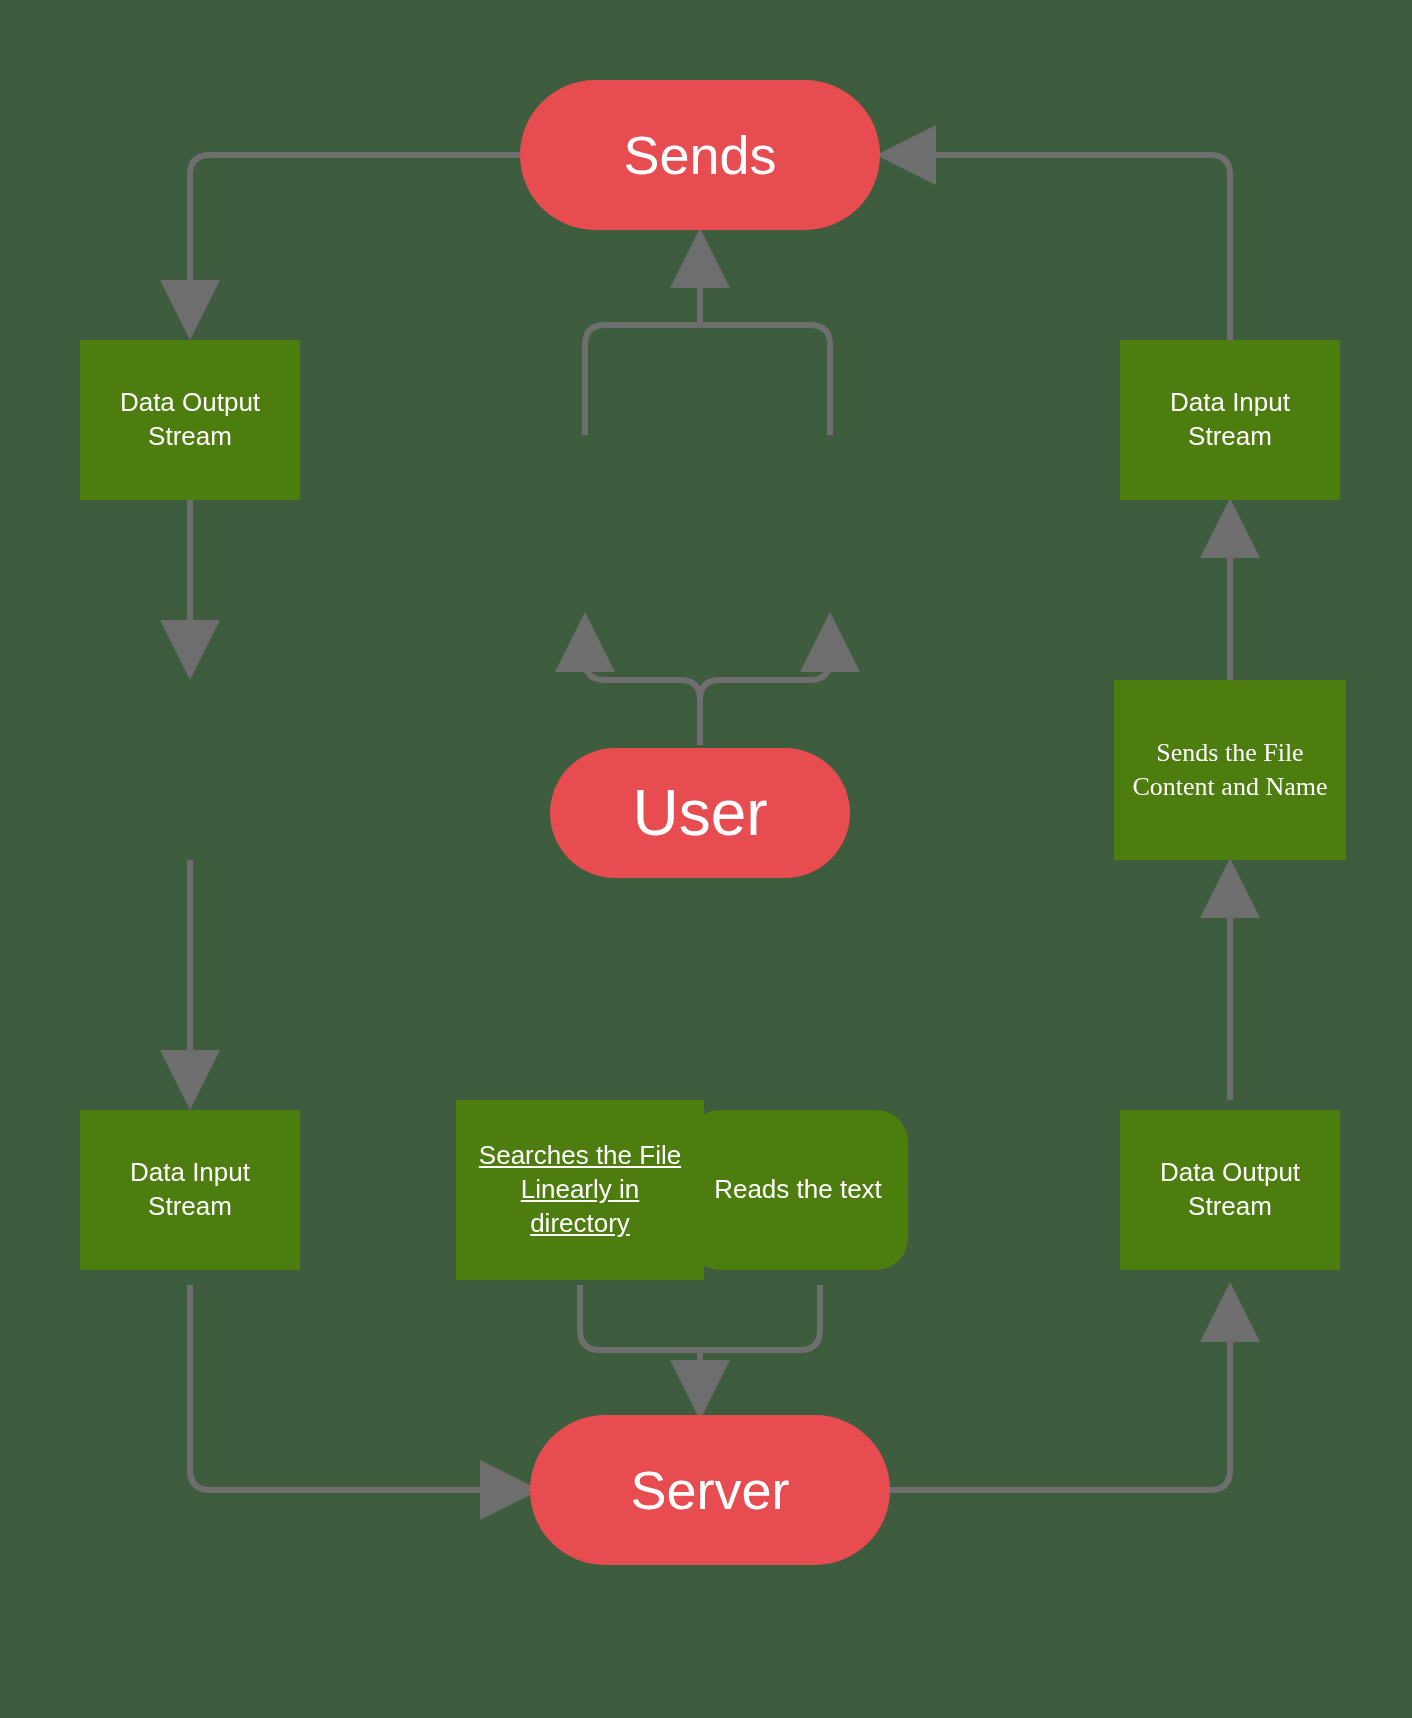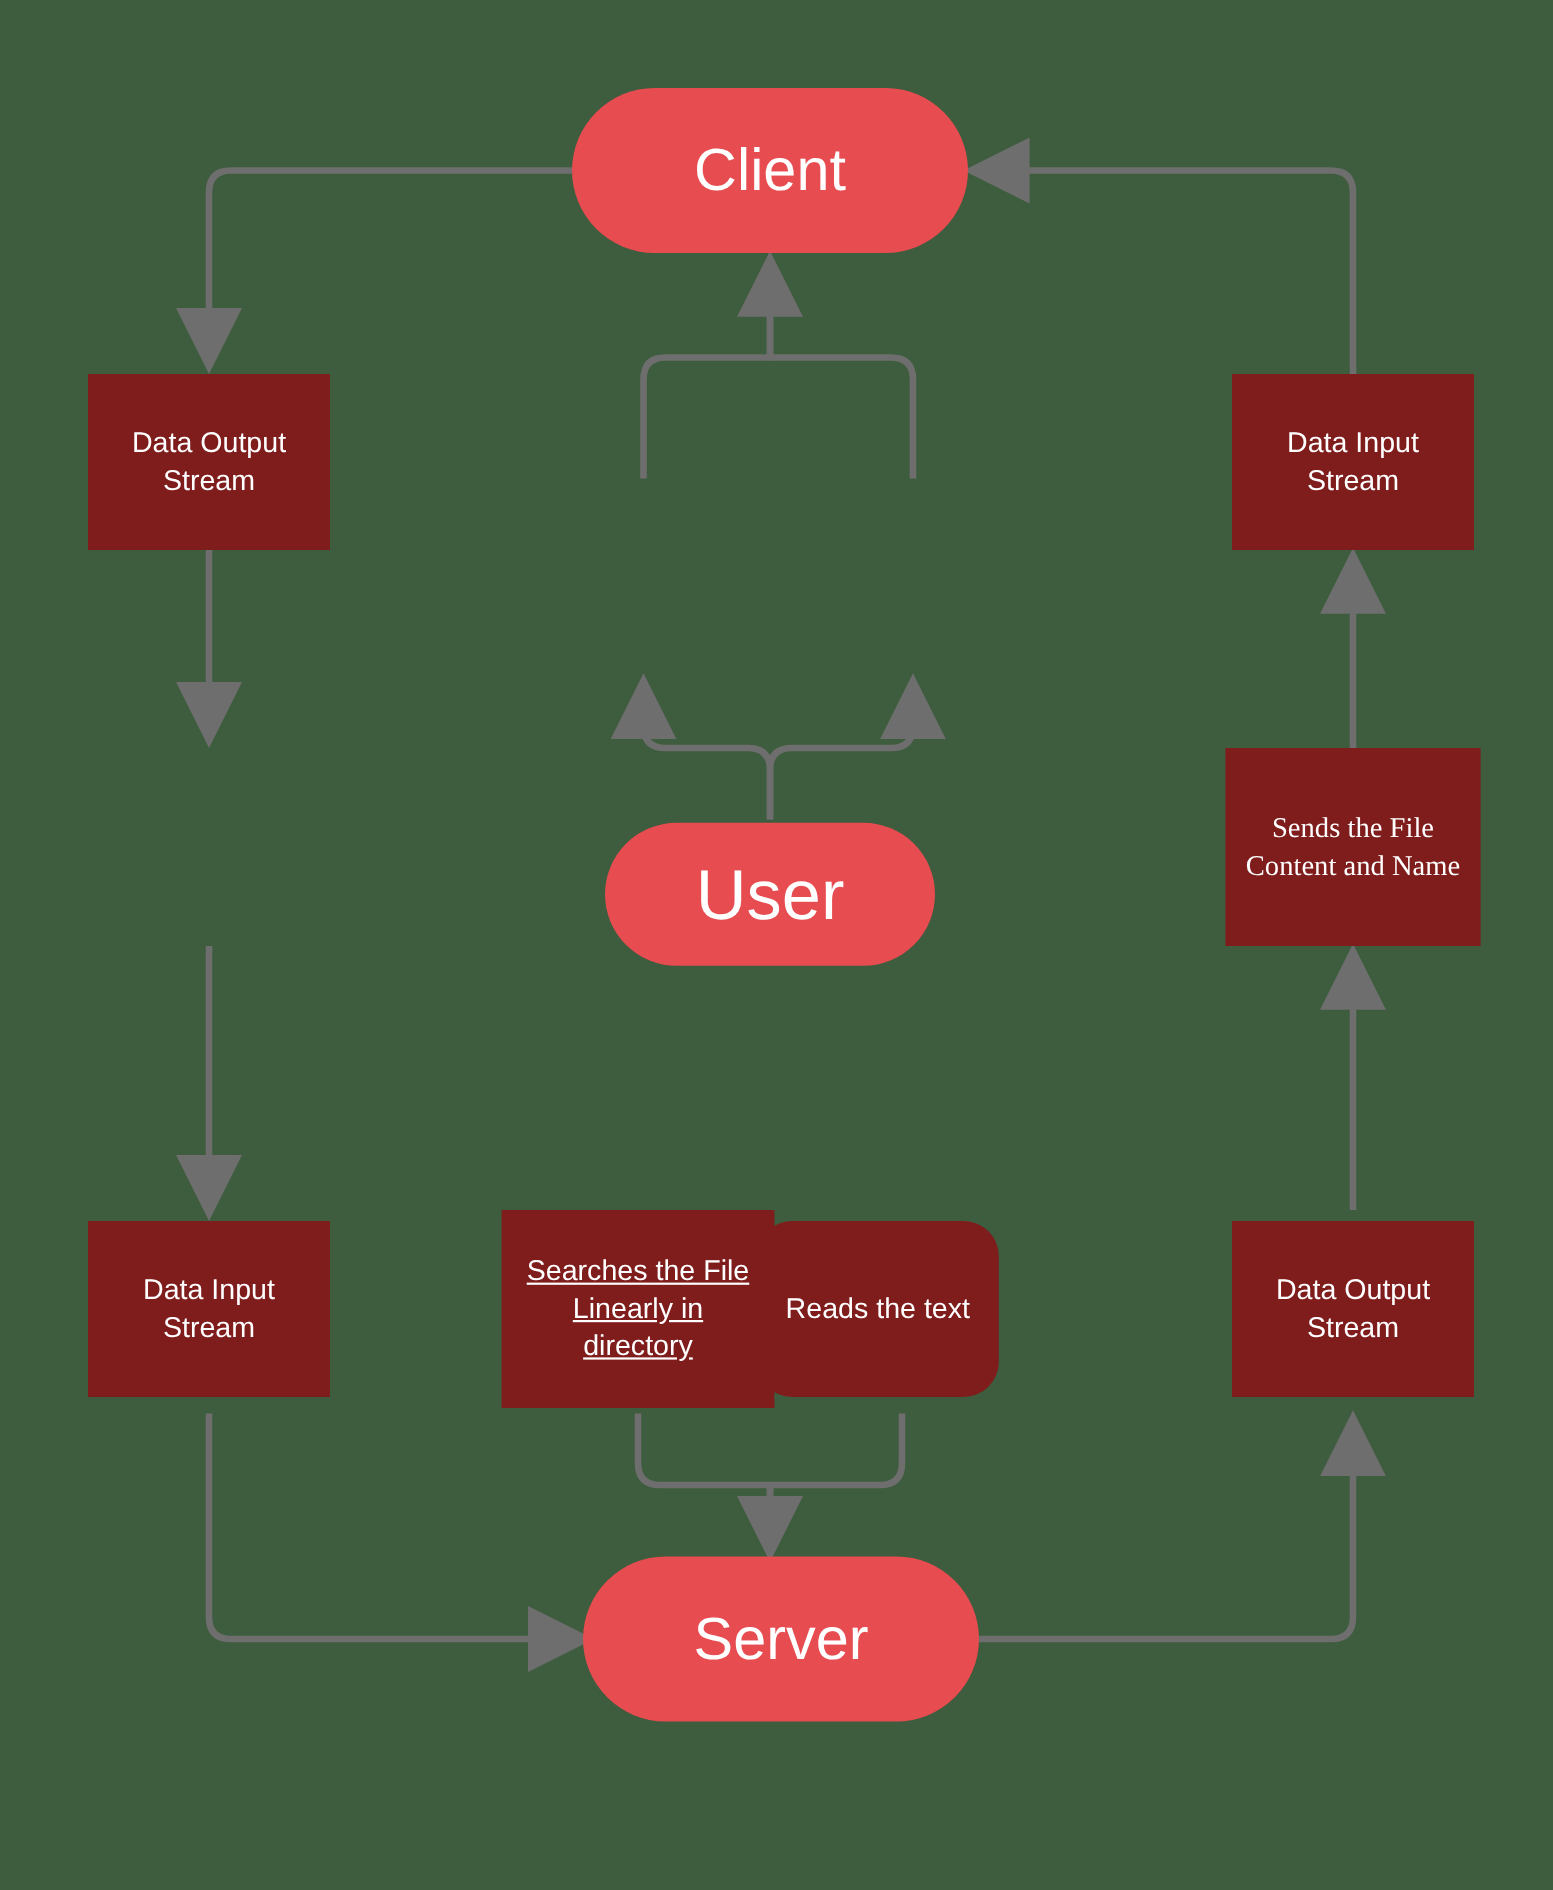--- a/index.html
+++ b/index.html
@@ -41,21 +41,21 @@
     font-size: 54px;
   }
   .pill.med {
     width: 300px;
     height: 130px;
     border-radius: 65px;
     font-size: 64px;
   }
   .box {
     position: absolute;
-    background: #7f1d1d;
+    background: #4d7c0f;
     color: #fff;
     display: flex;
     align-items: center;
     justify-content: center;
     text-align: center;
     font-size: 26px;
     line-height: 1.3;
     padding: 18px;
     box-sizing: border-box;
   }
@@ -96,21 +96,21 @@
       <path d="M 1230 340 V 175 Q 1230 155 1210 155 H 886" marker-end="url(#arrow)"></path>
 
       <path d="M 585 435 V 345 Q 585 325 605 325 H 700 V 238"></path>
       <path d="M 830 435 V 345 Q 830 325 810 325 H 700 V 238" marker-end="url(#arrow)"></path>
 
       <path d="M 700 745 V 700 Q 700 680 680 680 H 605 Q 585 680 585 660 V 622" marker-end="url(#arrow)"></path>
       <path d="M 700 745 V 700 Q 700 680 720 680 H 810 Q 830 680 830 660 V 622" marker-end="url(#arrow)"></path>
     </g>
   </svg>
 
-  <div class="pill big" style="left:520px; top:80px;">Client</div>
+  <div class="pill big" style="left:520px; top:80px;">Sends</div>
 
   <div class="pill med" style="left:550px; top:748px;">User</div>
 
   <div class="pill big" style="left:530px; top:1415px;">Server</div>
 
   <div class="box small" style="left:80px; top:340px;">Data Output Stream</div>
 
 
   <div class="box small" style="left:80px; top:1110px;">Data Input Stream</div>
 

